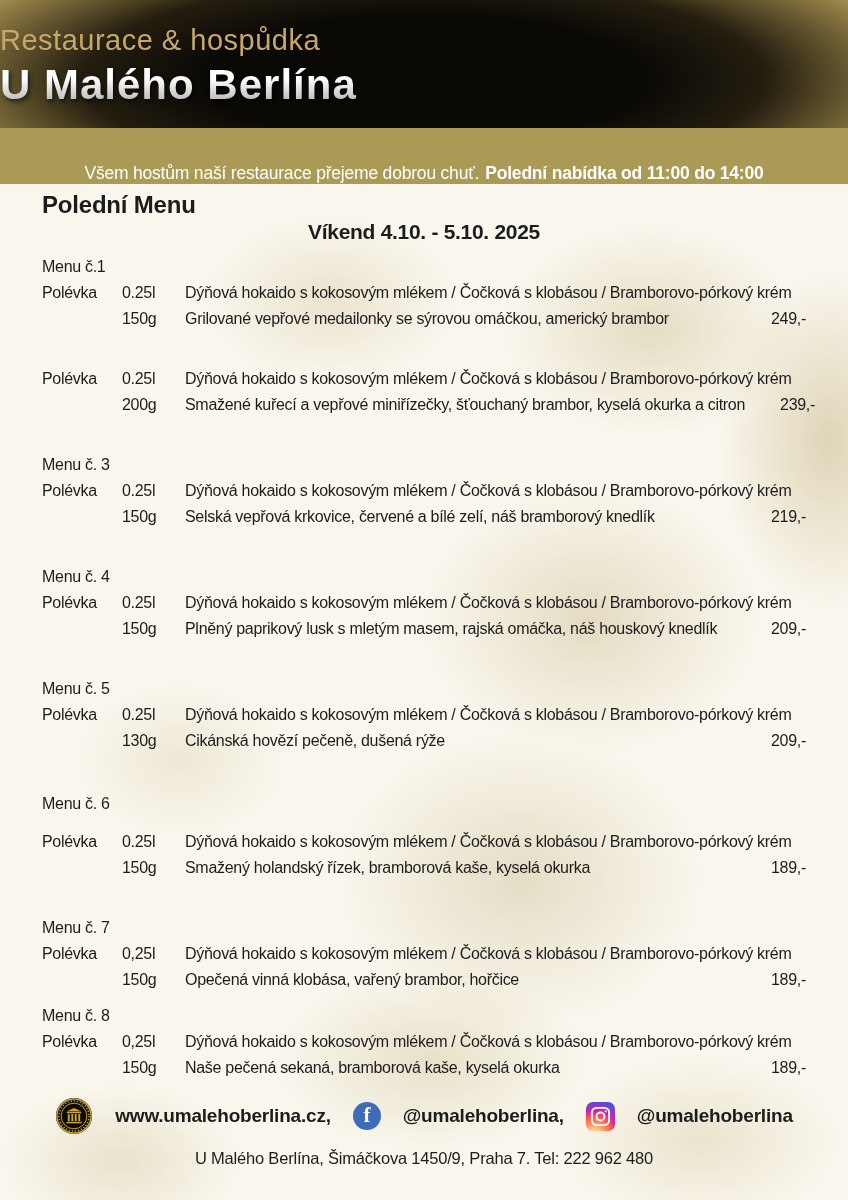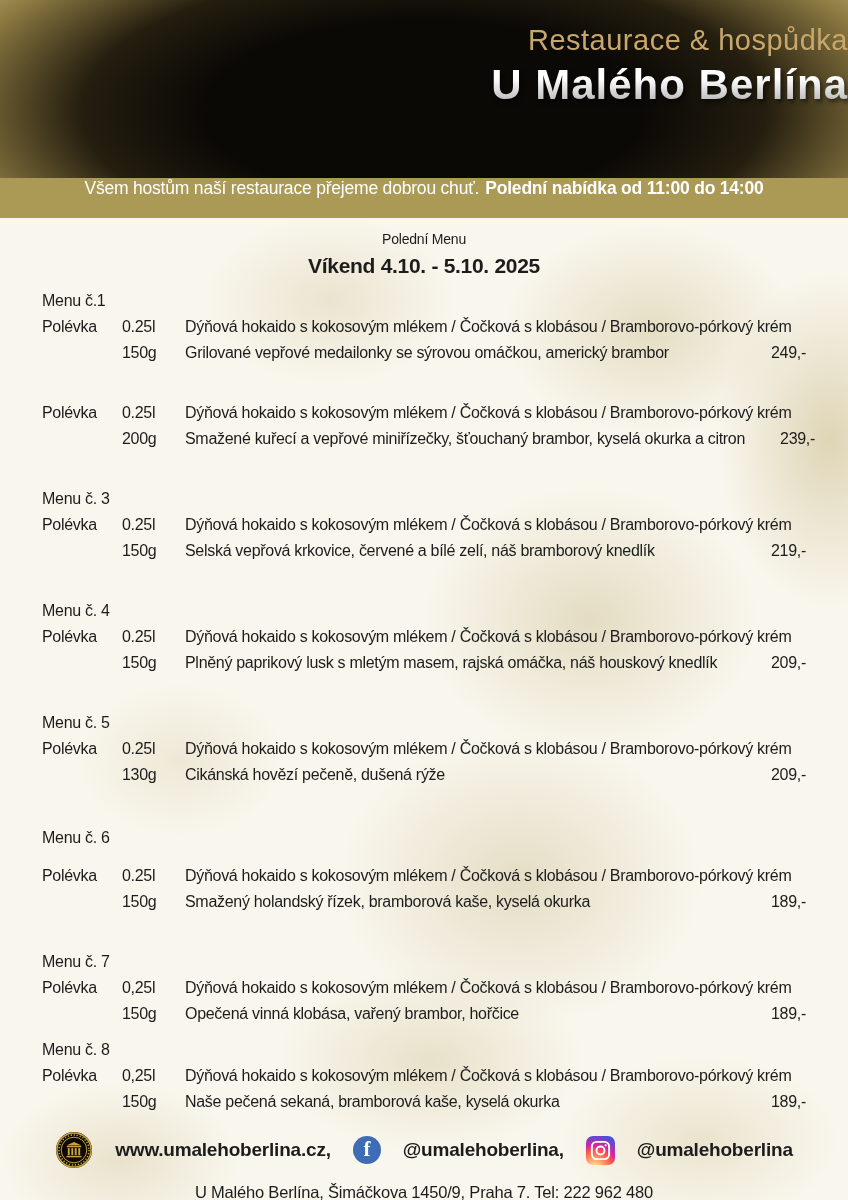--- a/index.html
+++ b/index.html
@@ -22,44 +22,44 @@
       radial-gradient(ellipse 180px 120px at 330px 300px, rgba(222,213,182,.55), transparent 70%),
       radial-gradient(ellipse 150px 110px at 180px 760px, rgba(226,218,190,.5), transparent 70%),
       radial-gradient(ellipse 220px 130px at 430px 1060px, rgba(218,208,172,.55), transparent 70%),
       radial-gradient(ellipse 170px 110px at 120px 1160px, rgba(220,211,176,.55), transparent 70%),
       radial-gradient(ellipse 200px 120px at 700px 1140px, rgba(220,210,174,.5), transparent 70%),
       var(--body-bg);
     overflow:hidden;
   }
   
   .header{
-    height:178px;text-align:right;
+    height:128px;text-align:left;
     background:radial-gradient(ellipse 72% 140% at 50% 62%,
       var(--header-dark) 36%, #241e0f 56%, #8d7a42 78%, var(--header-gold) 94%, #dcc983 100%);
     padding-top:24px;
   }
   .header-subtitle{
     font-size:29px;font-weight:400;color:var(--subtitle-gold);letter-spacing:.5px;
   }
   .header-title{
     margin-top:6px;font-size:42px;font-weight:700;letter-spacing:1px;line-height:1.05;
     background:linear-gradient(#ffffff 35%,#bdbdbd 85%);
     -webkit-background-clip:text;background-clip:text;color:transparent;
     filter:drop-shadow(2px 3px 2px rgba(0,0,0,.55));
   }
   
   .banner{
-    height:40px;background:var(--banner-olive);color:var(--banner-text);
-    display:flex;align-items:flex-start;justify-content:center;gap:6px;
+    height:56px;background:var(--banner-olive);color:var(--banner-text);
+    display:flex;align-items:flex-end;justify-content:center;gap:6px;
     font-size:17.5px;letter-spacing:-.2px;
   }
   .banner .bold{font-weight:700;}
   
   .menu-body{padding:8px 42px 0 42px;}
-  .menu-title{font-size:14px;font-weight:400;text-align:center;line-height:26px;letter-spacing:-.2px;}
+  .menu-title{font-size:24px;font-weight:700;line-height:26px;letter-spacing:-.2px;}
   .menu-subtitle{font-size:21px;font-weight:700;text-align:center;line-height:28px;letter-spacing:-.3px;}
   .row{line-height:26px;font-size:16px;letter-spacing:-.3px;}
   .grid-row{display:grid;grid-template-columns:80px 63px 1fr 70px;}
   .col-desc{white-space:nowrap;}
   .col-price{text-align:right;white-space:nowrap;}
   #menu-list .menu-block{margin-top:34px;}
   #menu-list .menu-block:nth-child(1){margin-top:8px;}
   #menu-list .menu-block:nth-child(6){margin-top:37px;}
   #menu-list .menu-block:nth-child(6) .row-soup{margin-top:12px;}
   #menu-list .menu-block:nth-child(8){margin-top:10px;}

